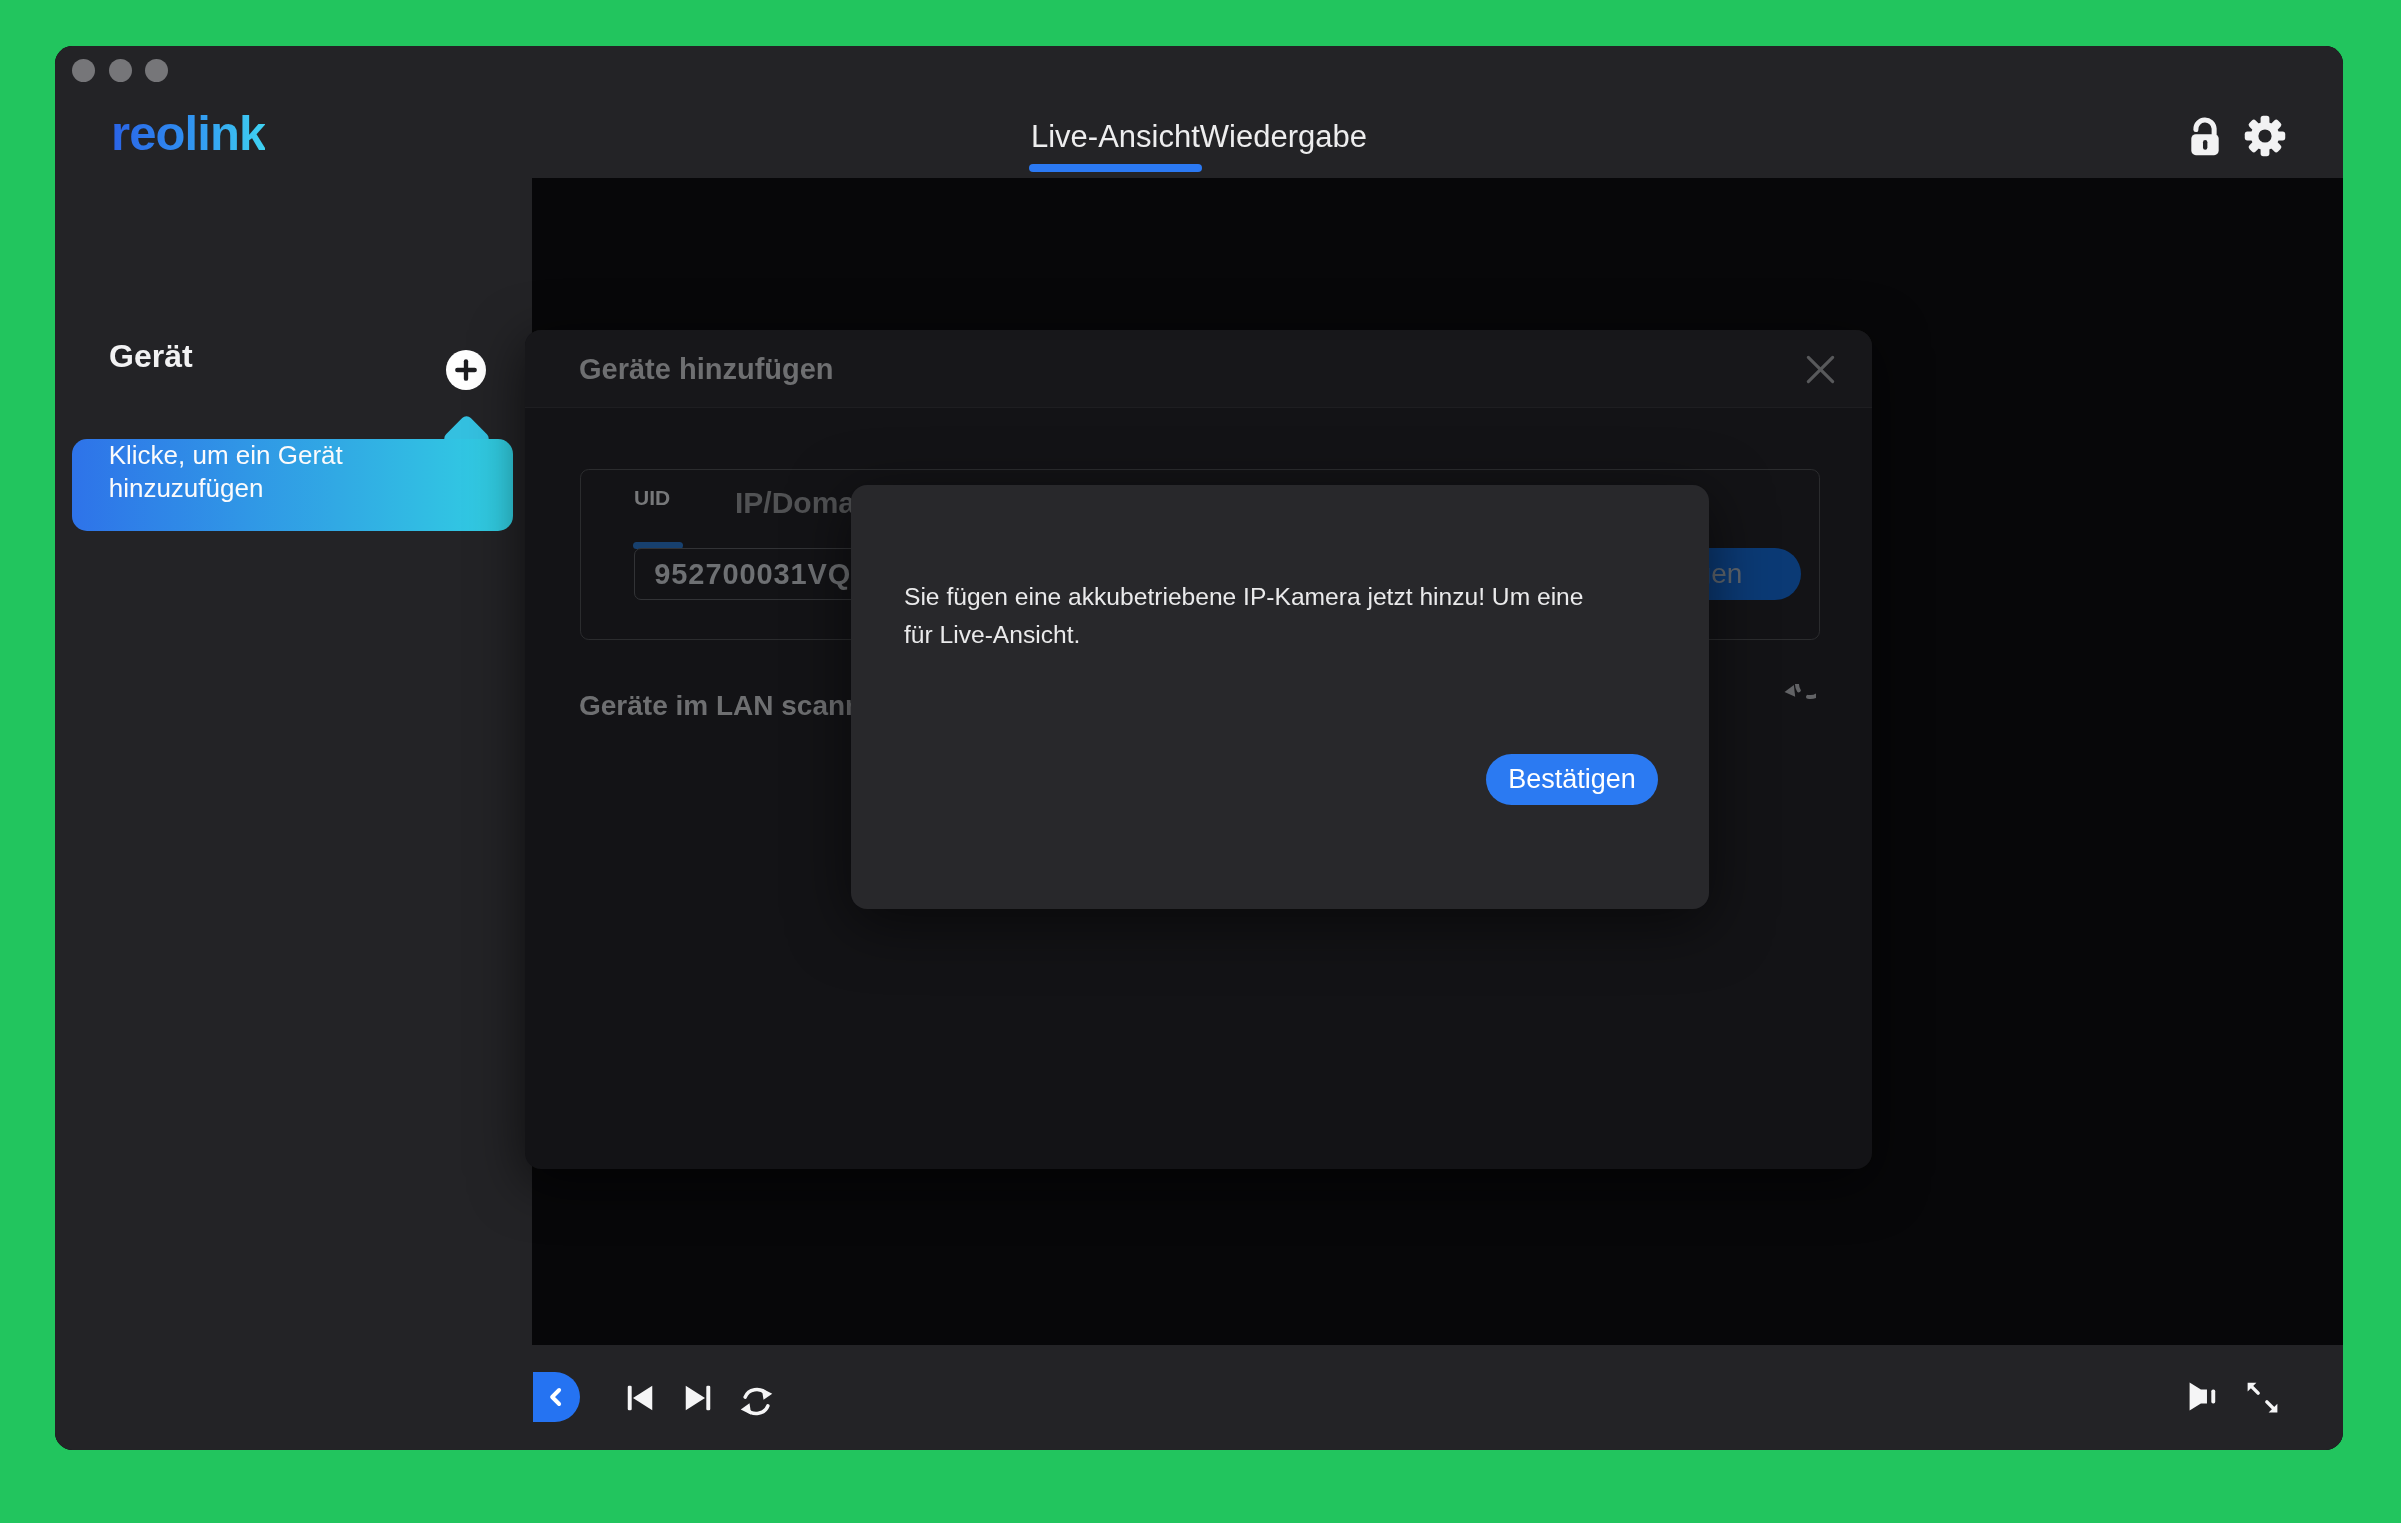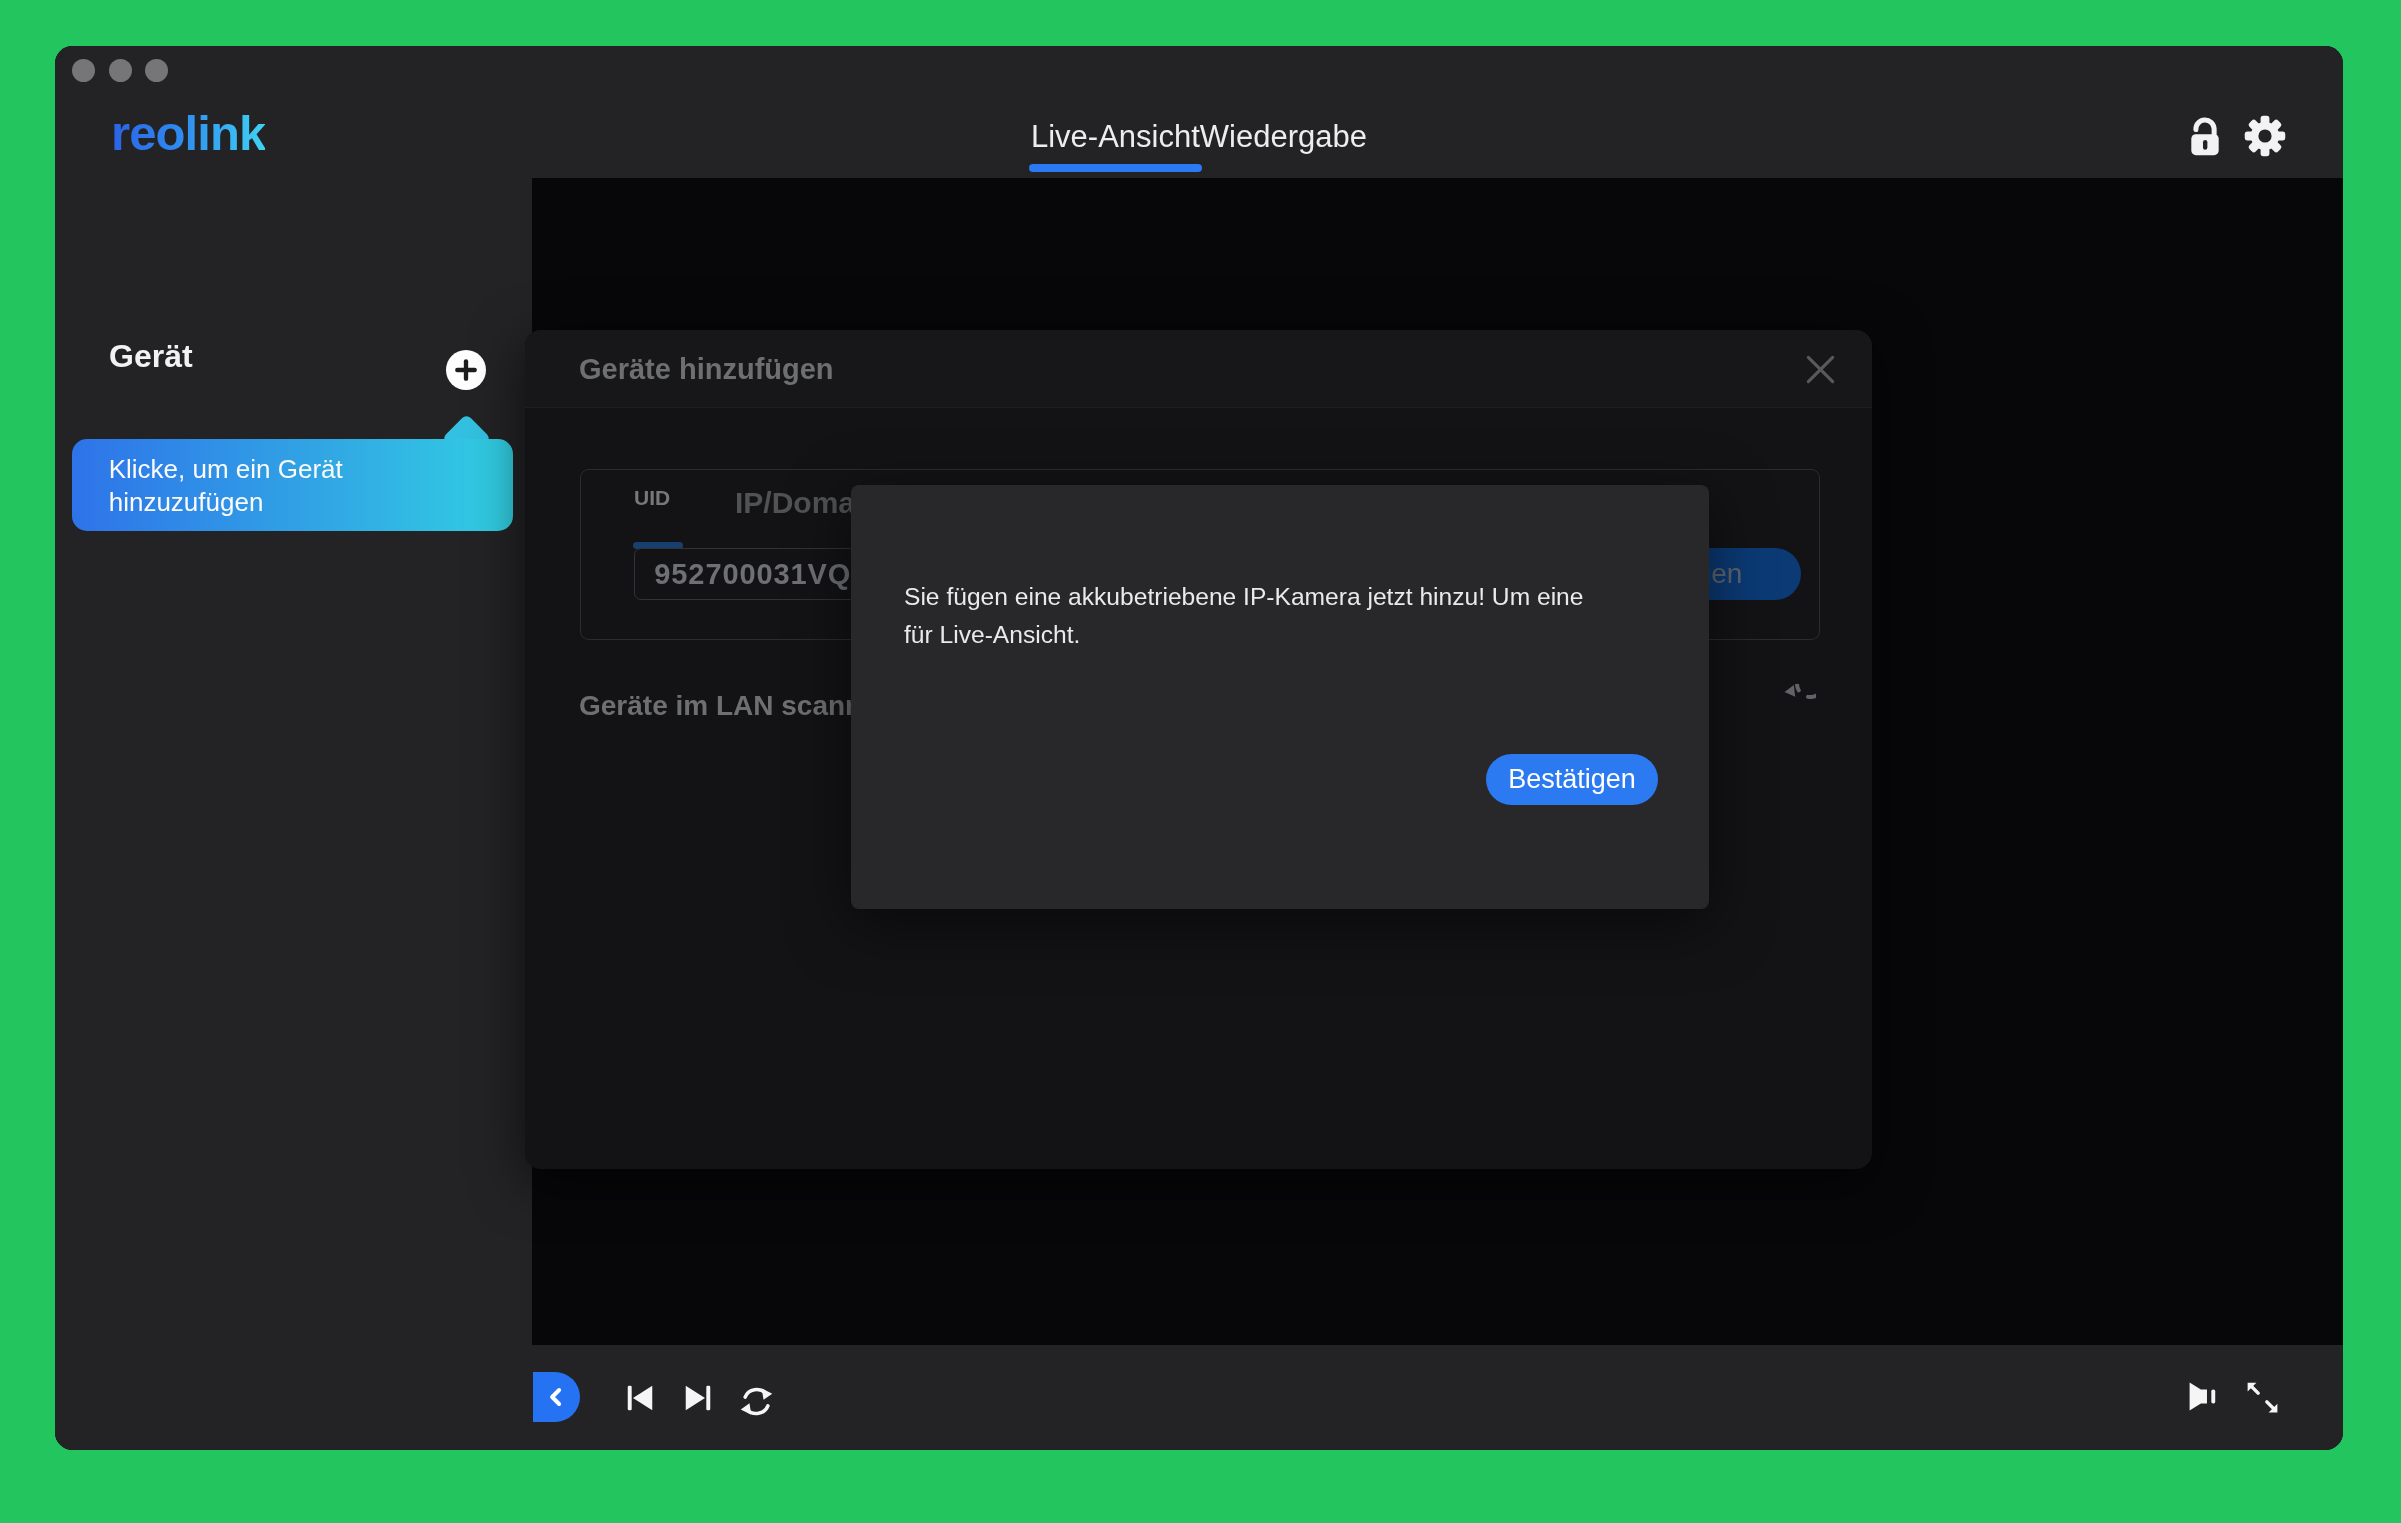--- a/index.html
+++ b/index.html
@@ -19,21 +19,21 @@
   .tb-icons{position:absolute;top:68px;right:0;}
   .tb-icon{position:absolute;top:0;}
   
   .sidebar{position:absolute;left:0;top:132px;width:477px;bottom:0;background:#232326;}
   .sidebar-title{position:absolute;left:54px;top:160px;font-size:32px;font-weight:bold;color:#f2f2f3;}
   .add-device-btn{position:absolute;left:391px;top:172px;width:40px;height:40px;border-radius:50%;background:#ffffff;}
   .tooltip-arrow{position:absolute;left:394px;top:243px;width:35px;height:35px;border-radius:6.1px;
     background:#34c0e0;transform:rotate(45deg);}
   .tooltip{position:absolute;left:16.7px;top:261px;width:441px;height:92px;border-radius:15px;
     background:linear-gradient(90deg,#2e73e9 0%,#31a9e4 60%,#31d0e2 100%);
-    padding:14px 0 0 37px;box-sizing:border-box;}
+    padding:0 0 0 37px;box-sizing:border-box;}
   .tooltip div{font-size:26px;line-height:33px;color:#fbfbfc;}
   
   .viewport{position:absolute;left:477px;top:132px;right:0;bottom:105px;background:#070709;}
   
   .dialog{position:absolute;left:470px;top:284px;width:1347px;height:839px;background:#131316;
     border-radius:16px;box-shadow:0 12.3px 53px rgba(0,0,0,.6);}
   .dialog-header{position:absolute;left:0;top:0;right:0;height:77px;background:#17171a;
     border-radius:16px 16px 0 0;border-bottom:0.9px solid #1e1e21;}
   .dialog-title{position:absolute;left:54px;top:23px;font-size:29px;font-weight:bold;color:#6e6f71;}
   .dialog-close{position:absolute;right:35px;top:23px;width:33px;height:33px;}
@@ -44,21 +44,21 @@
   .tab-ip{position:absolute;left:210px;top:156px;font-size:30px;font-weight:bold;color:#515254;white-space:nowrap;}
   .uid-input{position:absolute;left:109px;top:218px;width:948px;height:52px;background:transparent;
     border:1.8px solid #323336;border-radius:7px;box-sizing:border-box;color:#6e7073;font-size:29px;
     font-weight:bold;font-family:"Liberation Sans",sans-serif;padding:0 0 0 19.3px;letter-spacing:0.9px;outline:none;}
   .add-btn{position:absolute;left:1017px;top:218px;width:259px;height:52px;border-radius:26px;background:#0b3a75;
     display:flex;align-items:center;justify-content:center;font-size:28px;color:#5f666e;}
   .scan-label{position:absolute;left:54px;top:360px;font-size:28px;font-weight:bold;color:#6e6f71;white-space:nowrap;}
   .scan-refresh{position:absolute;left:1252px;top:354px;width:39px;height:39px;}
   
   .modal{position:absolute;left:796px;top:439px;width:858px;height:424px;background:#28282b;
-    border-radius:8px;box-shadow:0 14px 61px rgba(0,0,0,.55);}
+    border-radius:16px;box-shadow:0 14px 61px rgba(0,0,0,.55);}
   .modal-text{position:absolute;left:53px;top:93px;}
   .modal-text div{font-size:24.6px;line-height:38px;color:#eaeaeb;white-space:nowrap;}
   .confirm-btn{position:absolute;left:635px;top:269px;width:172px;height:51px;border-radius:25.5px;background:#2b7af2;
     display:flex;align-items:center;justify-content:center;font-size:27px;color:#ffffff;}
   
   .toolbar{position:absolute;left:477px;top:1299px;right:0;height:105px;background:#232326;border-radius:0 0 16px 0;}
   .collapse-btn{position:absolute;left:0.9px;top:27px;width:47px;height:50px;border-radius:0 26px 26px 0;background:#2573f2;
     display:flex;align-items:center;justify-content:center;}
   .tb-play-icon{position:absolute;top:39px;}
   .tb-right-icon{position:absolute;top:35px;}

